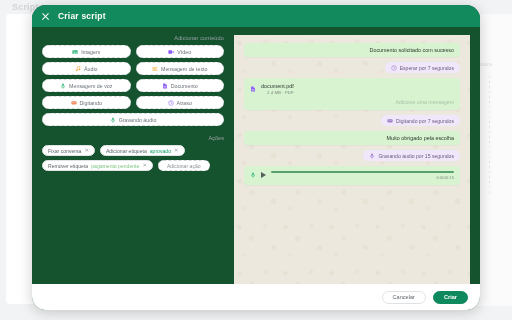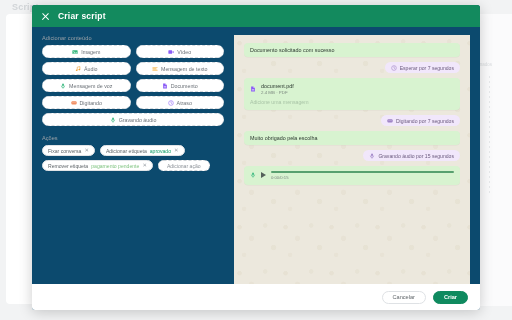--- a/index.html
+++ b/index.html
@@ -31,25 +31,26 @@
   }
   .bg-dots {
     position: absolute; right: 22px; top: 62px; width: 1px; height: 120px;
     background: repeating-linear-gradient(to bottom,#e7e9eb 0 2px,transparent 2px 5px);
   }
 
   
   .modal {
     position: absolute; left: 32px; top: 5px;
     width: 448px; height: 305px;
-    background: #0c4a6e;
-    border-radius: 3px;
+    background: #14532d;
+    border-radius: 14px;
     box-shadow: 0 2px 14px rgba(0,0,0,.20);
     display: flex; flex-direction: column;
     overflow: hidden;
+    text-align: right;
   }
   .modal-header {
     height: 22px; background: #138a5e;
     display: flex; align-items: center; gap: 8px;
     padding: 0 9px; flex: 0 0 auto;
   }
   .close-x {
     width: 9px; height: 9px; position: relative; cursor: pointer; flex: 0 0 auto;
   }
   .close-x::before, .close-x::after {

